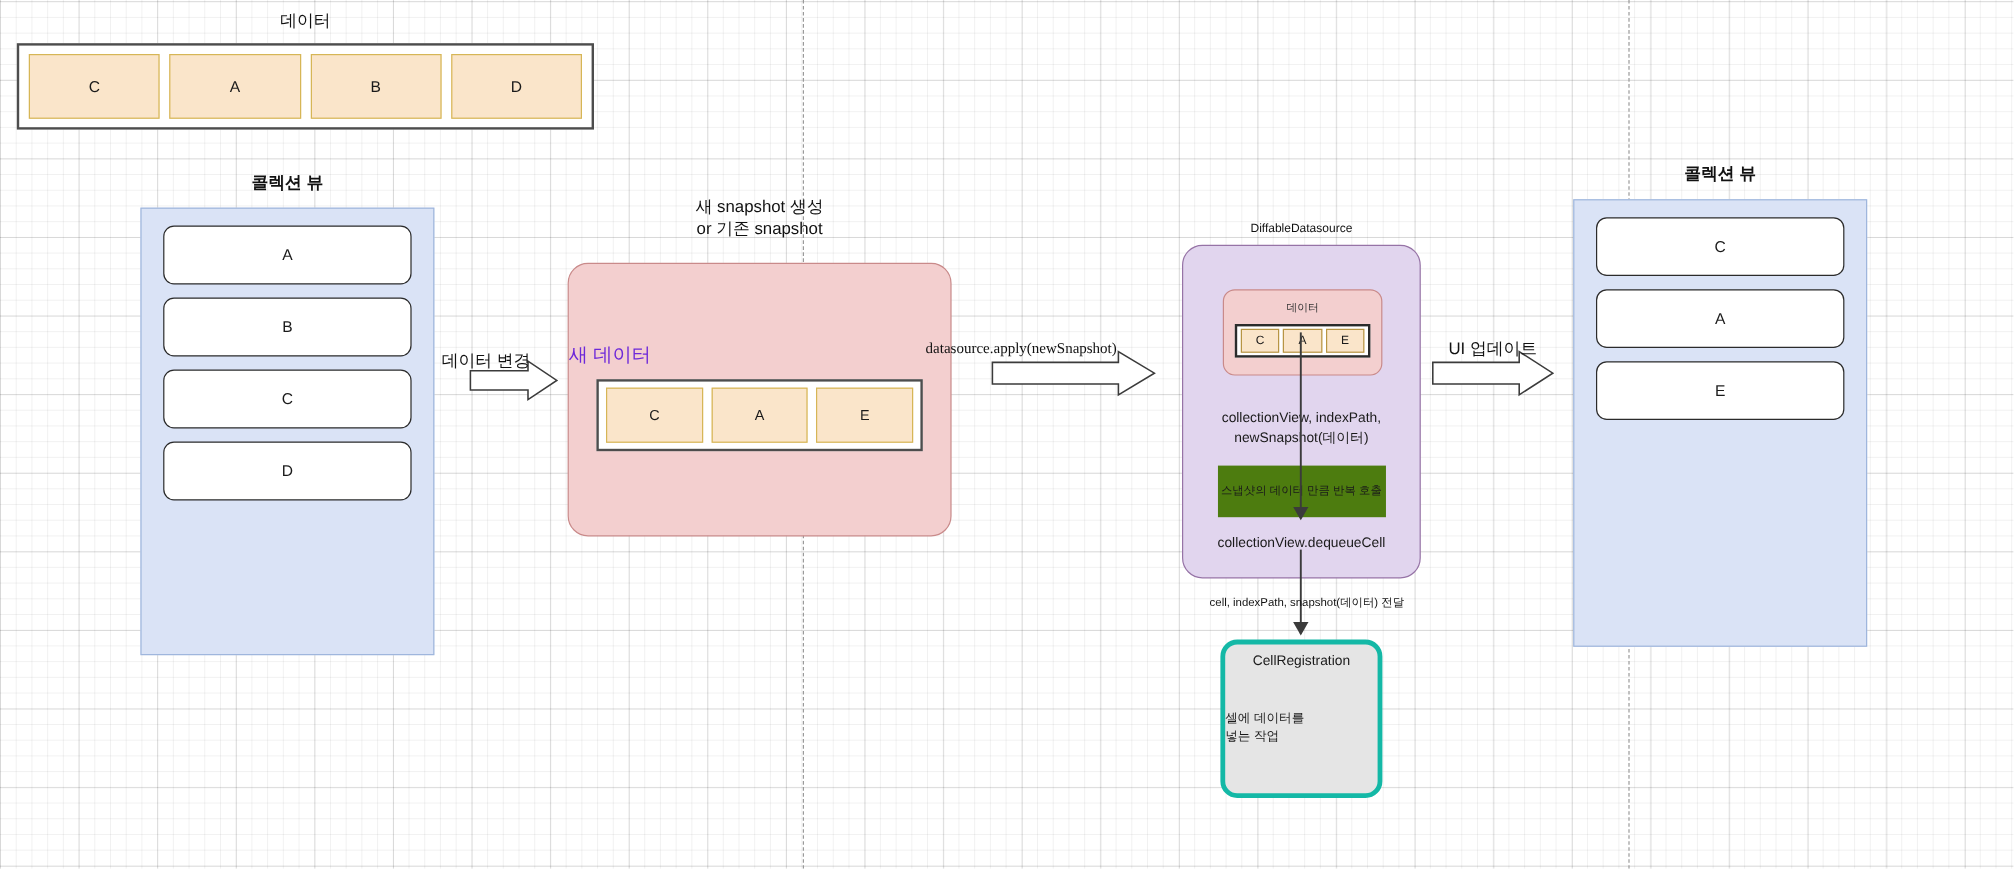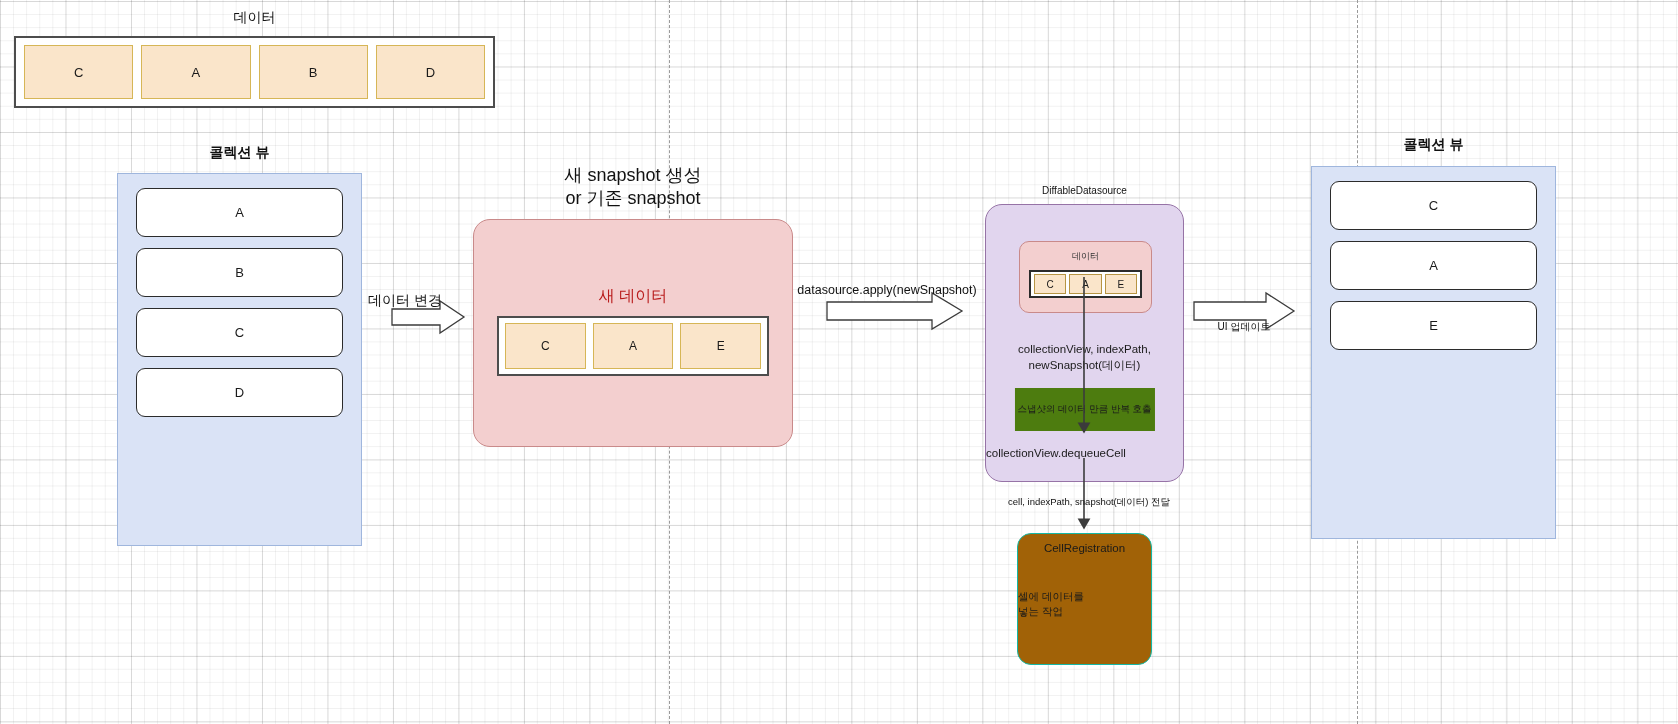--- a/index.html
+++ b/index.html
@@ -79,21 +79,21 @@
 
   
   #snapshot-box {
     left: 473px; top: 219px; width: 320px; height: 228px;
     background: #f3cfcf;
     border: 1px solid #c98a8a;
     border-radius: 17px;
   }
   #snapshot-box .inner-title {
     position: absolute; left: 0; right: 0; top: 66px;
-    text-align: center; font-size: 16px; color: #b91c1c;
+    text-align: left; font-size: 16px; color: #6d28d9;
   }
   #snapshot-box .tray {
     position: absolute; left: 23px; top: 96px; right: 23px; height: 60px;
     background: #ffffff; border: 2px solid #4d4d4d;
     display: flex; align-items: center; gap: 7px; padding: 0 6px;
   }
   #snapshot-box .tray .chip {
     flex: 1 1 0; height: 46px;
     background: #fae5ca; border: 1px solid #d6b656;
     display: flex; align-items: center; justify-content: center;
@@ -131,27 +131,27 @@
     text-align: center; font-size: 11.5px; line-height: 1.35; color: #1a1a1a;
     white-space: pre-line;
   }
   #ds-box-label-2 {
     position: absolute; left: 50%; transform: translateX(-50%); top: 183px;
     background: #4d7c0f; padding: 15px 3px;
     font-size: 9.5px; color: #1a1a1a; white-space: nowrap;
   }
   #ds-box-label-3 {
     position: absolute; left: 0; right: 0; top: 242px;
-    font-size: 11.5px; color: #1a1a1a;
+    text-align: center; font-size: 11.5px; color: #1a1a1a;
   }
 
   
   #cellreg-box {
     left: 1017px; top: 533px; width: 135px; height: 132px;
-    background: #a16207; border: 1px solid #14b8a6; border-radius: 14px;
+    background: #e5e5e5; border: 4px solid #14b8a6; border-radius: 14px;
   }
   #cellreg-box .t {
     position: absolute; left: 0; right: 0; top: 8px;
     text-align: center; font-size: 11.5px; color: #1a1a1a;
   }
   #cellreg-box .b {
     position: absolute; left: 0; right: 0; top: 55px;
     font-size: 10.5px; line-height: 1.4;
     color: #1a1a1a; white-space: pre-line;
   }
@@ -180,21 +180,21 @@
 </div>
 
 <div class="cap" style="left:117px; top:144px; width:245px; font-size:14px; font-weight:bold;">콜렉션 뷰</div>
 <div class="node collection" id="collection-left">
   <div class="cell">A</div>
   <div class="cell">B</div>
   <div class="cell">C</div>
   <div class="cell">D</div>
 </div>
 
-<div class="cap" style="left:473px; top:164px; width:320px; font-size:18px;">새 snapshot 생성
+<div class="cap" style="left:473px; top:164px; width:320px; font-size:14px;">새 snapshot 생성
 or 기존 snapshot</div>
 <div class="node" id="snapshot-box">
   <div class="inner-title">새 데이터</div>
   <div class="tray">
     <div class="chip">C</div>
     <div class="chip">A</div>
     <div class="chip">E</div>
   </div>
 </div>
 
@@ -239,15 +239,15 @@
   <path d="M827,302 L932,302 L932,293 L962,311 L932,329 L932,320 L827,320 Z" fill="#ffffff" stroke="#3b3b3b" stroke-width="1.3"></path>
 
   <path d="M1194,302 L1266,302 L1266,293 L1294,311 L1266,329 L1266,320 L1194,320 Z" fill="#ffffff" stroke="#3b3b3b" stroke-width="1.3"></path>
 
   <line x1="1084" y1="277" x2="1084" y2="432" stroke="#3b3b3b" stroke-width="1.6" marker-end="url(#tip)"></line>
 
   <line x1="1084" y1="458" x2="1084" y2="528" stroke="#3b3b3b" stroke-width="1.6" marker-end="url(#tip)"></line>
 </svg>
 
 <div class="arrow-label" style="left:360px; top:292px; width:90px; font-size:14px;">데이터 변경</div>
-<div class="arrow-label" style="left:792px; top:283px; width:190px; font-size:12.5px;">datasource.apply(newSnapshot)</div>
-<div class="arrow-label" style="left:1196px; top:282px; width:96px; font-size:10px;margin-top:38px;">UI 업데이트</div>
+<div class="arrow-label" style="left:756px; top:283px; width:190px; font-size:12.5px;font-family:Liberation Serif, serif;">datasource.apply(newSnapshot)</div>
+<div class="arrow-label" style="left:1196px; top:282px; width:96px; font-size:14px;">UI 업데이트</div>
 <div class="arrow-label" style="left:1008px; top:496px; width:155px; font-size:9.5px;">cell, indexPath, snapshot(데이터) 전달</div>
 
 </body></html>

